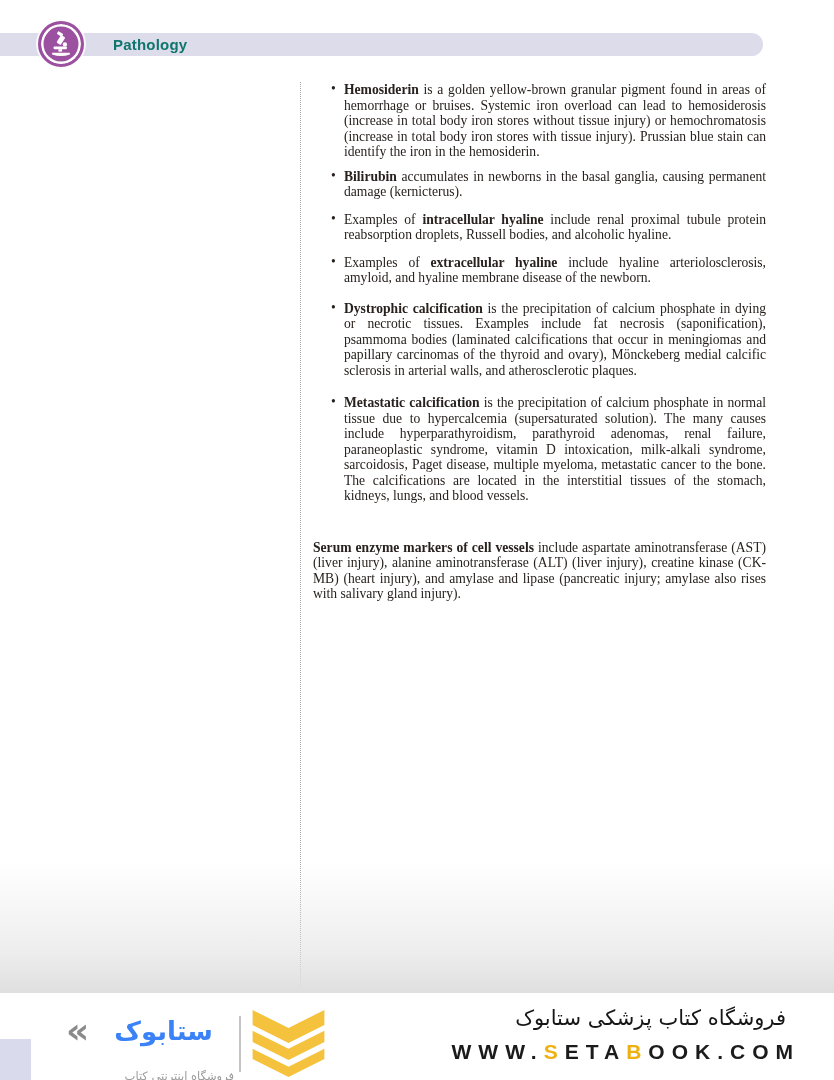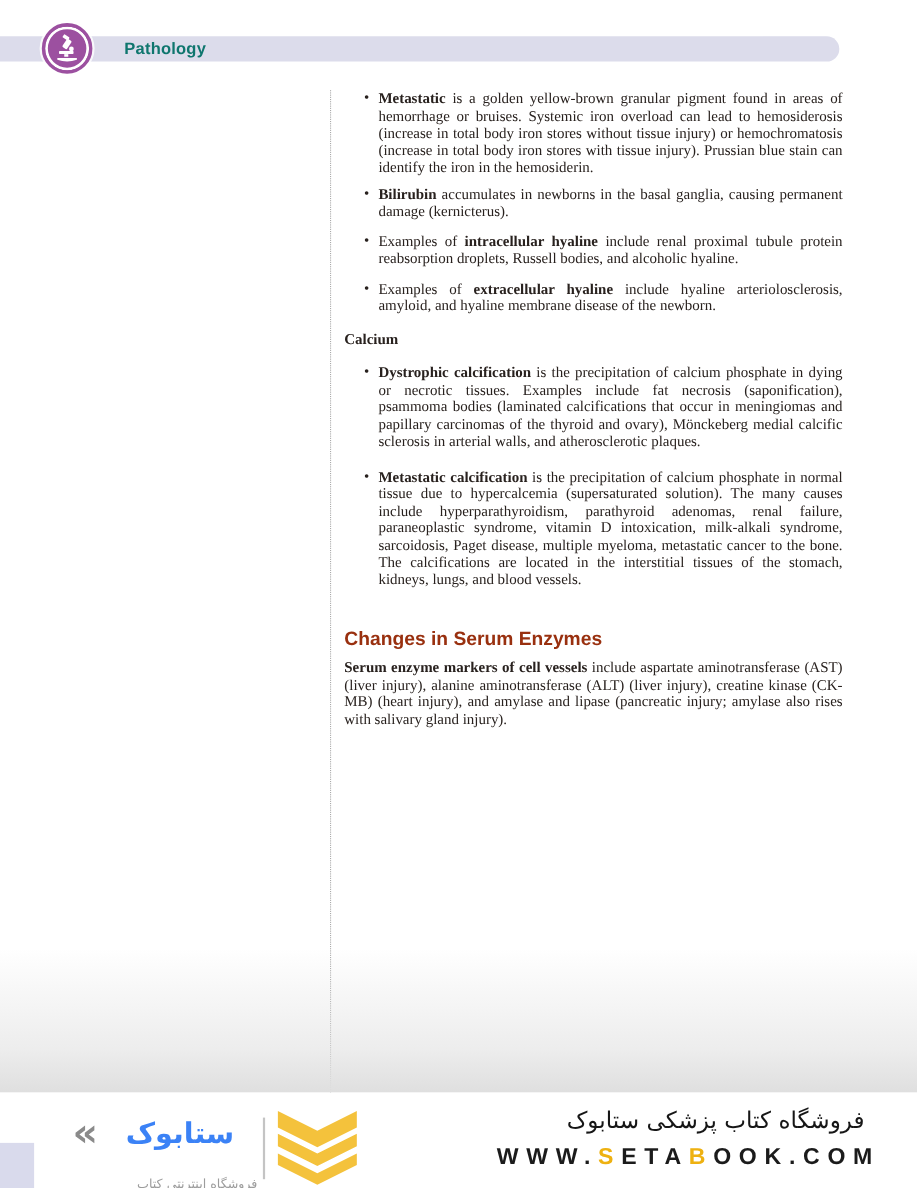--- a/index.html
+++ b/index.html
@@ -105,52 +105,50 @@
   </svg>
 </div>
 <div class="chapter-title">Pathology</div>
 
 <div class="dotted-rule"></div>
 
 <div class="column">
 
   <div class="para bullet">
     <span class="dot">•</span>
-    <span><strong>Metastatic</strong> is a golden yellow-brown granular pigment found in areas of hemorrhage or bruises. Systemic iron overload can lead to hemosiderosis (increase in total body iron stores without tissue injury) or hemochromatosis (increase in total body iron stores with tissue injury). Prussian blue stain can identify the iron in the hemosiderin.</span>
+    <span><strong>Hemosiderin</strong> is a golden yellow-brown granular pigment found in areas of hemorrhage or bruises. Systemic iron overload can lead to hemosiderosis (increase in total body iron stores without tissue injury) or hemochromatosis (increase in total body iron stores with tissue injury). Prussian blue stain can identify the iron in the hemosiderin.</span>
   </div>
 
   <div class="para bullet mb12">
     <span class="dot">•</span>
     <span><strong>Bilirubin</strong> accumulates in newborns in the basal ganglia, causing permanent damage (kernicterus).</span>
   </div>
 
 
   <div class="para bullet mb12">
     <span class="dot">•</span>
     <span>Examples of <strong>intracellular hyaline</strong> include renal proximal tubule protein reabsorption droplets, Russell bodies, and alcoholic hyaline.</span>
   </div>
 
   <div class="para bullet mb15">
     <span class="dot">•</span>
     <span>Examples of <strong>extracellular hyaline</strong> include hyaline arteriolosclerosis, amyloid, and hyaline membrane disease of the newborn.</span>
   </div>
 
-  <div class="bold-heading">Calcium</div>
 
   <div class="para bullet mb17">
     <span class="dot">•</span>
     <span><strong>Dystrophic calcification</strong> is the precipitation of calcium phosphate in dying or necrotic tissues. Examples include fat necrosis (saponification), psammoma bodies (laminated calcifications that occur in meningiomas and papillary carcinomas of the thyroid and ovary), Mönckeberg medial calcific sclerosis in arterial walls, and atherosclerotic plaques.</span>
   </div>
 
   <div class="para bullet mb36">
     <span class="dot">•</span>
     <span><strong>Metastatic calcification</strong> is the precipitation of calcium phosphate in normal tissue due to hypercalcemia (supersaturated solution). The many causes include hyperparathyroidism, parathyroid adenomas, renal failure, paraneoplastic syndrome, vitamin D intoxication, milk-alkali syndrome, sarcoidosis, Paget disease, multiple myeloma, metastatic cancer to the bone. The calcifications are located in the interstitial tissues of the stomach, kidneys, lungs, and blood vessels.</span>
   </div>
 
-  <div class="red-heading">Changes in Serum Enzymes</div>
 
   <div class="para last"><strong>Serum enzyme markers of cell vessels</strong> include aspartate aminotransferase (AST) (liver injury), alanine aminotransferase (ALT) (liver injury), creatine kinase (CK-MB) (heart injury), and amylase and lipase (pancreatic injury; amylase also rises with salivary gland injury).</div>
 
 </div>
 
 <div class="page-shadow"></div>
 
 <div class="corner-rect"></div>
 
 <div class="logo-left">

